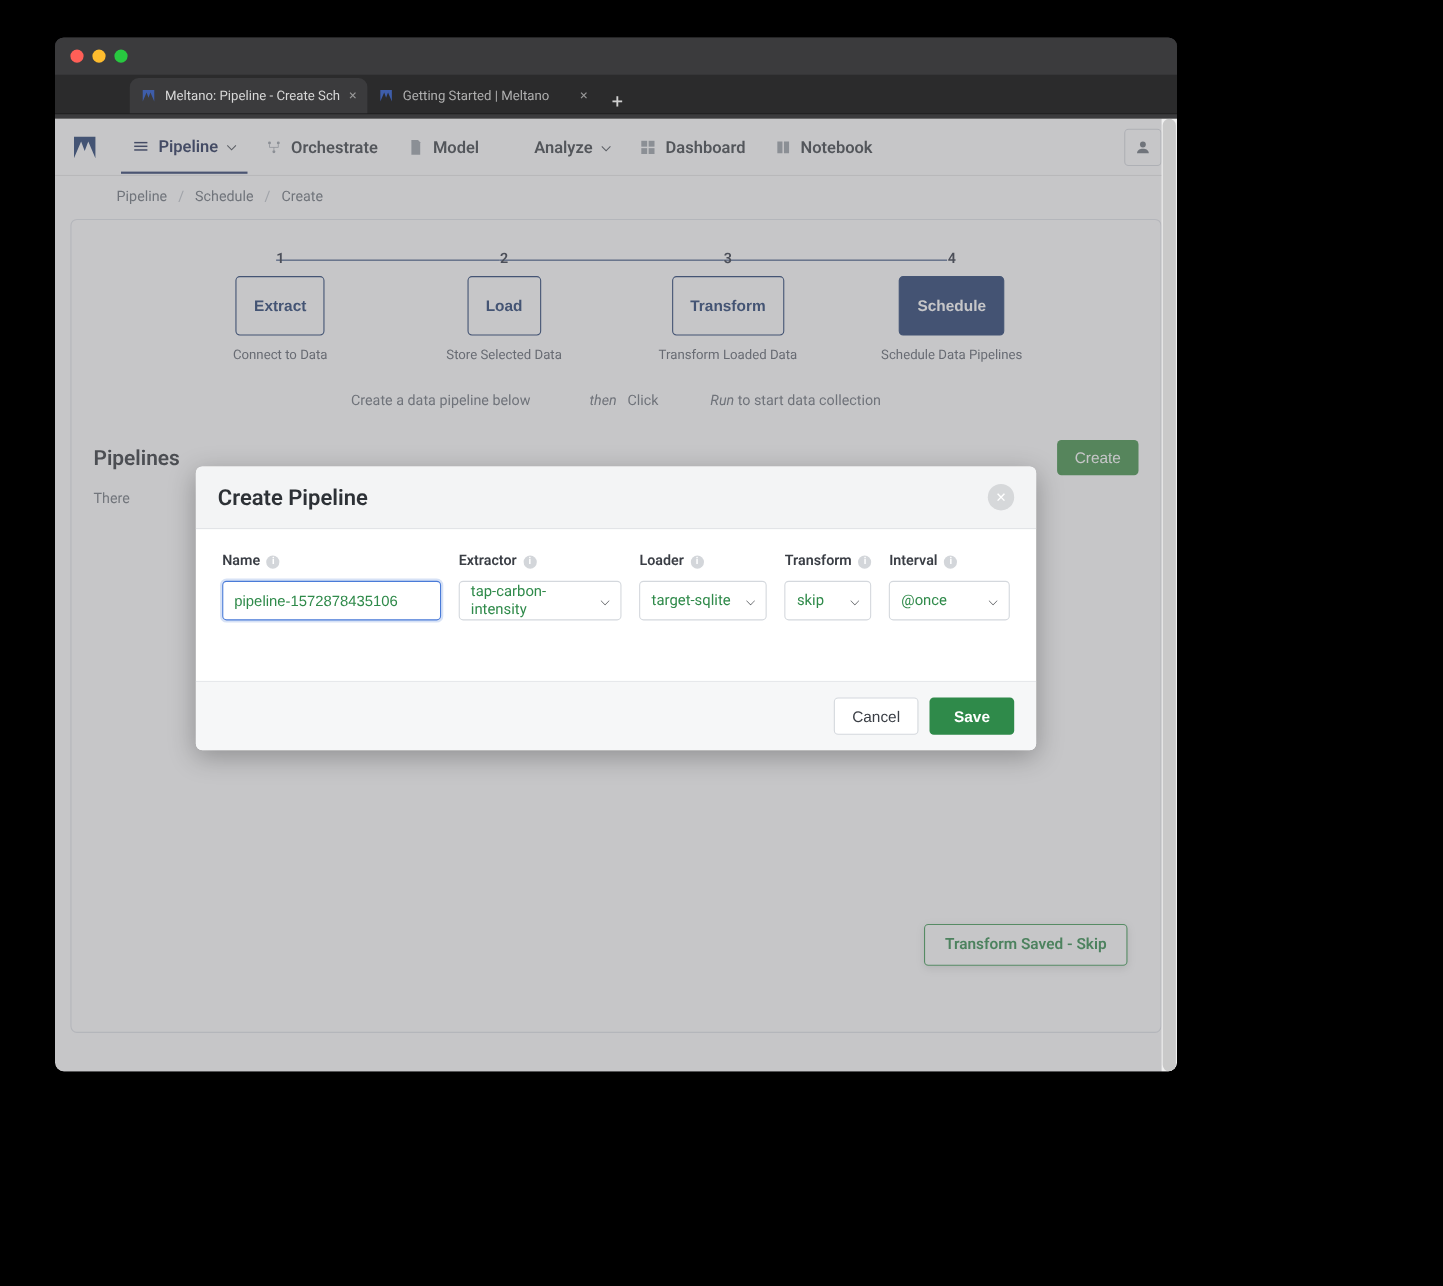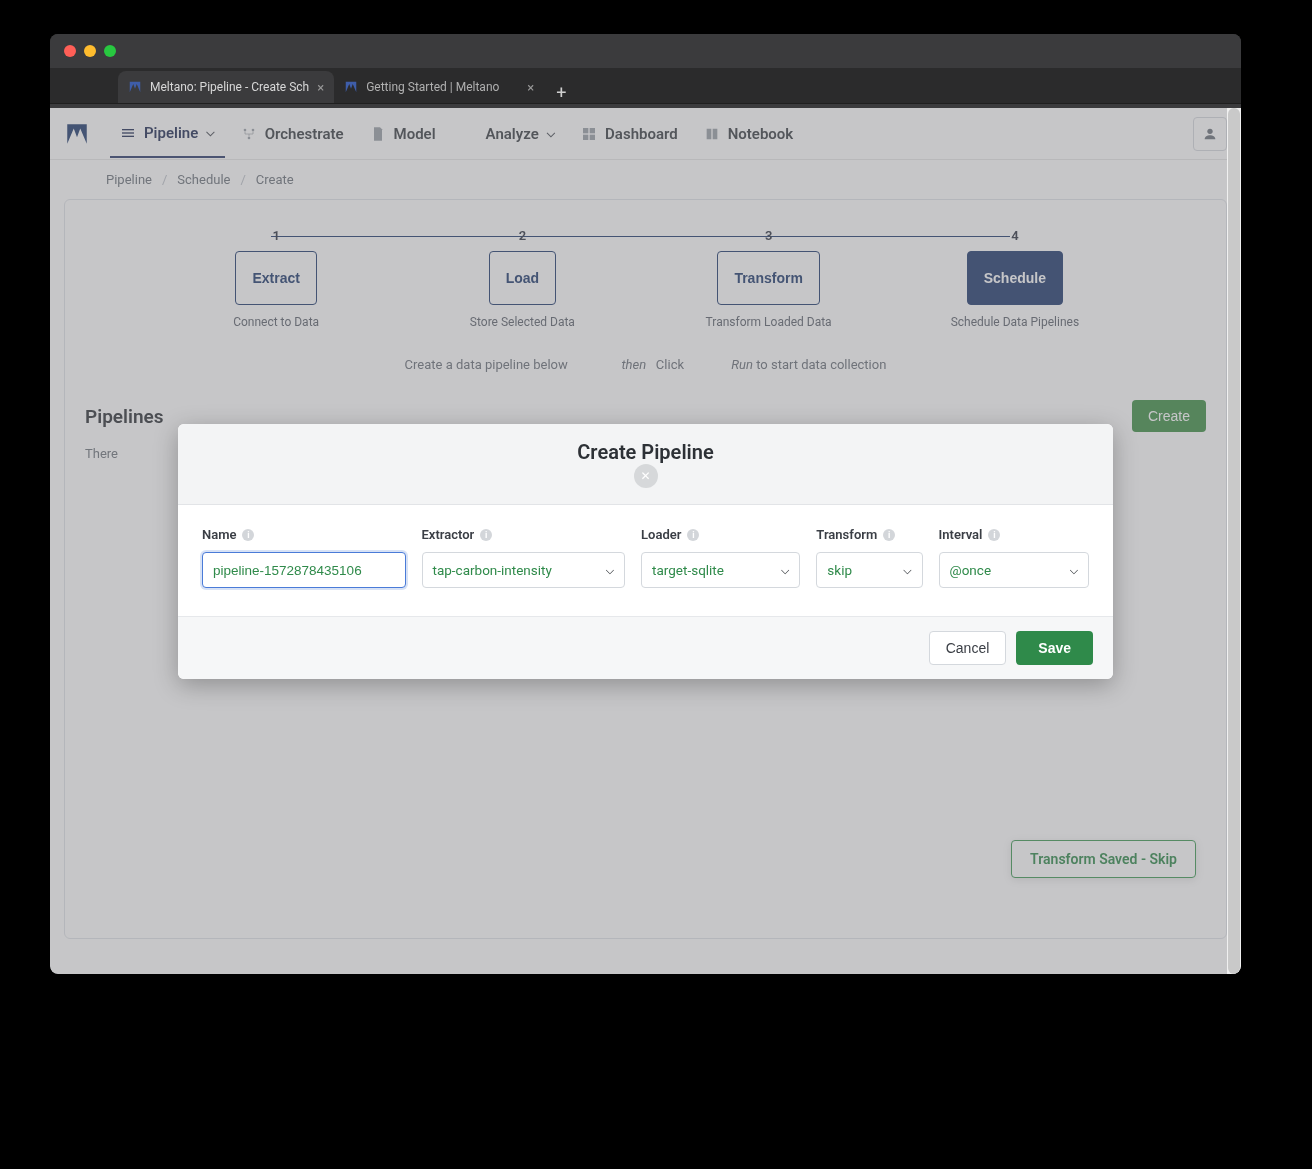--- a/index.html
+++ b/index.html
@@ -1,18 +1,18 @@
 <!DOCTYPE html>
 <html><head>
 <meta charset="utf-8">
 <style>
 * { margin: 0; padding: 0; box-sizing: border-box; }
 body { background: #000; font-family: -apple-system, BlinkMacSystemFont, "Segoe UI", Roboto, sans-serif; width: 1312px; height: 1169px; overflow: hidden; }
 
-.browser-window { position: absolute; left: 50px; top: 34px; width: 1191px; height: 940px; background: #3b3b3d; border-radius: 8px; overflow: hidden; box-shadow: 0 10px 40px rgba(0,0,0,0.5); }
+.browser-window { position: absolute; left: 50px; top: 34px; width: 1020px; height: 940px; background: #3b3b3d; border-radius: 8px; overflow: hidden; box-shadow: 0 10px 40px rgba(0,0,0,0.5); }
 
 .titlebar { height: 34px; background: #3b3b3d; display: flex; align-items: center; padding: 0 14px; }
 .traffic-lights { display: flex; gap: 8px; }
 .traffic-lights span { width: 12px; height: 12px; border-radius: 50%; display: block; }
 .tl-close { background: #ff5f57; }
 .tl-min { background: #febc2e; }
 .tl-max { background: #28c840; }
 .tab { height: 32px; background: #3b3b3d; border-radius: 8px 8px 0 0; display: flex; align-items: center; padding: 0 10px; gap: 8px; color: #d8d8d8; font-size: 12px; min-width: 210px; margin-right: 0; position: relative; }
 .tab.inactive { background: transparent; color: #b0b0b0; }
 .tab .favicon { width: 14px; height: 14px; }
@@ -62,37 +62,37 @@
 .instruction { text-align: center; font-size: 13px; color: #6a7079; margin: 18px 0 28px; }
 .instruction em { font-style: italic; margin-left: 44px; }
 
 .section-header { display: flex; align-items: center; justify-content: space-between; padding: 0 4px; }
 .section-title { font-size: 19px; font-weight: 600; color: #2d3136; }
 .create-btn { background: #3e8f45; color: #fff; border: none; padding: 8px 16px; border-radius: 4px; font-size: 14px; font-weight: 500; }
 .empty-text { font-size: 13px; color: #6f757d; margin-top: 14px; padding: 0 4px; }
 
 .overlay { position: absolute; inset: 0; background: rgba(120,120,125,0.42); }
 .modal { position: absolute; left: 128px; right: 128px; top: 316px; background: #fff; border-radius: 6px; box-shadow: 0 6px 24px rgba(0,0,0,0.28); overflow: hidden; }
-.modal-header { background: #f3f4f5; padding: 16px 20px; display: flex; align-items: center; justify-content: space-between; border-bottom: 1px solid #e2e4e7; flex-direction: column; }
+.modal-header { background: #f3f4f5; padding: 16px 20px; display: flex; align-items: center; justify-content: space-between; border-bottom: 1px solid #e2e4e7; }
 .modal-title { font-size: 20px; font-weight: 600; color: #2d3136; }
 .modal-close { width: 24px; height: 24px; border-radius: 50%; background: #d6d8da; color: #fff; display: flex; align-items: center; justify-content: center; font-size: 12px; }
 .modal-body { padding: 22px 24px 28px; display: flex; gap: 16px; }
 .field { display: flex; flex-direction: column; gap: 10px; }
 .field-label { font-size: 13px; font-weight: 600; color: #3a3e45; display: flex; align-items: center; gap: 6px; }
 .info-dot { width: 12px; height: 12px; border-radius: 50%; background: #d3d6da; color: #fff; font-size: 9px; display: inline-flex; align-items: center; justify-content: center; font-weight: bold; }
 .field input, .field .select { height: 36px; border: 1px solid #d4d8dd; border-radius: 4px; padding: 0 10px; font-size: 13.5px; color: #2f8a4a; background: #fff; }
 .field .select { display: flex; align-items: center; justify-content: space-between; }
 .select .chev { color: #2d3136; font-size: 11px; }
 .name-field { flex: 1.15; }
 .name-field input { border-color: #4a7bd8; box-shadow: 0 0 0 2px rgba(74,123,216,0.22); }
 .extractor-field { flex: 1.15; }
 .loader-field { flex: 0.9; }
 .transform-field { flex: 0.6; }
 .interval-field { flex: 0.85; }
-.modal-footer { background: #f6f7f8; border-top: 1px solid #e6e8eb; padding: 14px 20px; display: flex; justify-content: flex-end; gap: 10px; }
+.modal-footer { background: #f6f7f8; border-top: 1px solid #e6e8eb; padding: 14px 20px; display: flex; justify-content: flex-end; gap: 10px; margin-top: 27px; }
 .btn-cancel { background: #fff; border: 1px solid #d4d8dd; color: #3a3e45; padding: 8px 16px; border-radius: 4px; font-size: 14px; }
 .btn-save { background: #2f8a4a; color: #fff; border: none; padding: 8px 22px; border-radius: 4px; font-size: 14px; font-weight: 700; }
 
 .toast { position: absolute; right: 30px; bottom: 60px; background: #fff; border: 1px solid #3e9a54; color: #2f8a4a; padding: 10px 18px; border-radius: 4px; font-size: 14px; font-weight: 600; box-shadow: 0 2px 8px rgba(0,0,0,0.12); }
 
 .scrollbar-v { position: absolute; right: 0; top: 0; bottom: 0; width: 14px; background: #f0f0f0; }
 .scrollbar-v .thumb { position: absolute; top: 0; left: 1px; width: 12px; height: 100%; background: #c9c9c9; border-radius: 6px; }
 </style>
 </head>
 <body>

